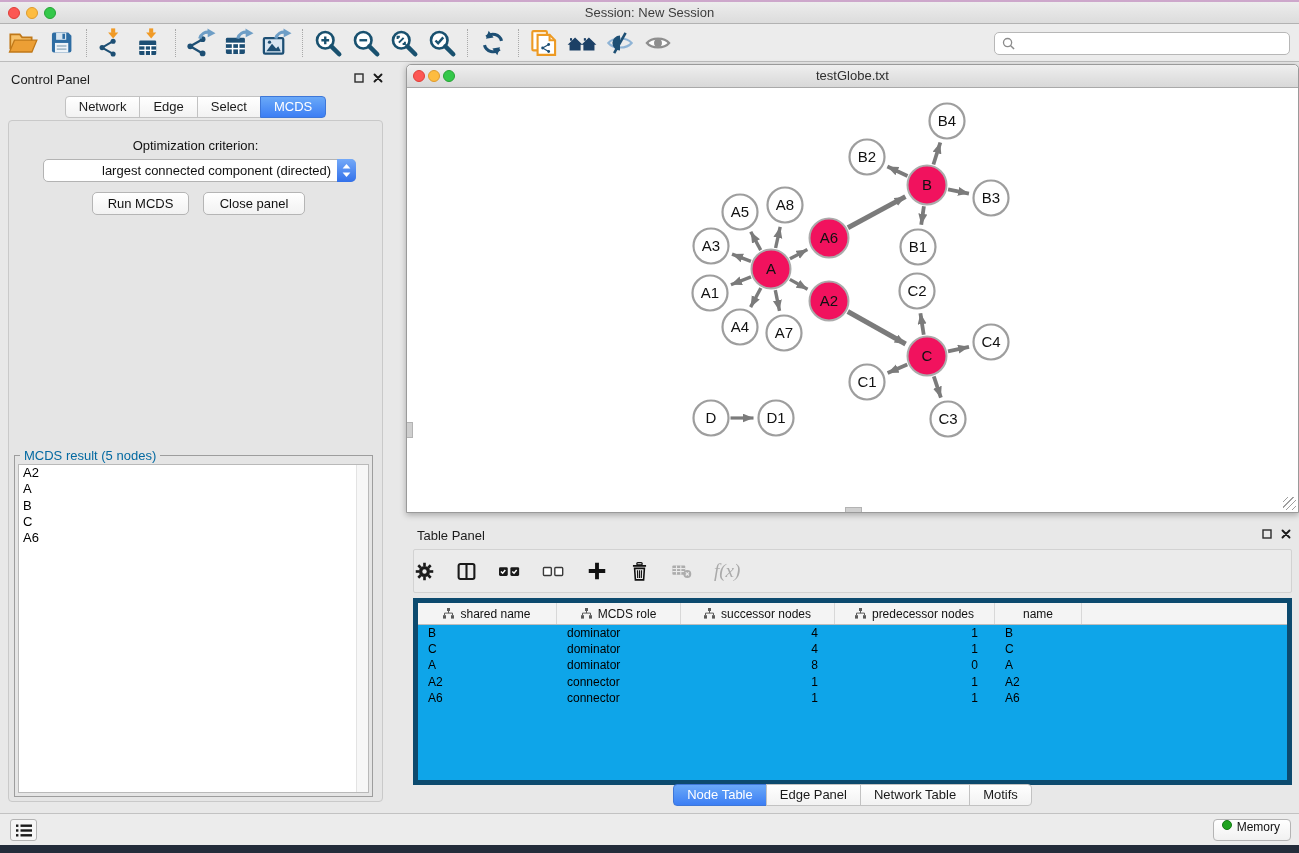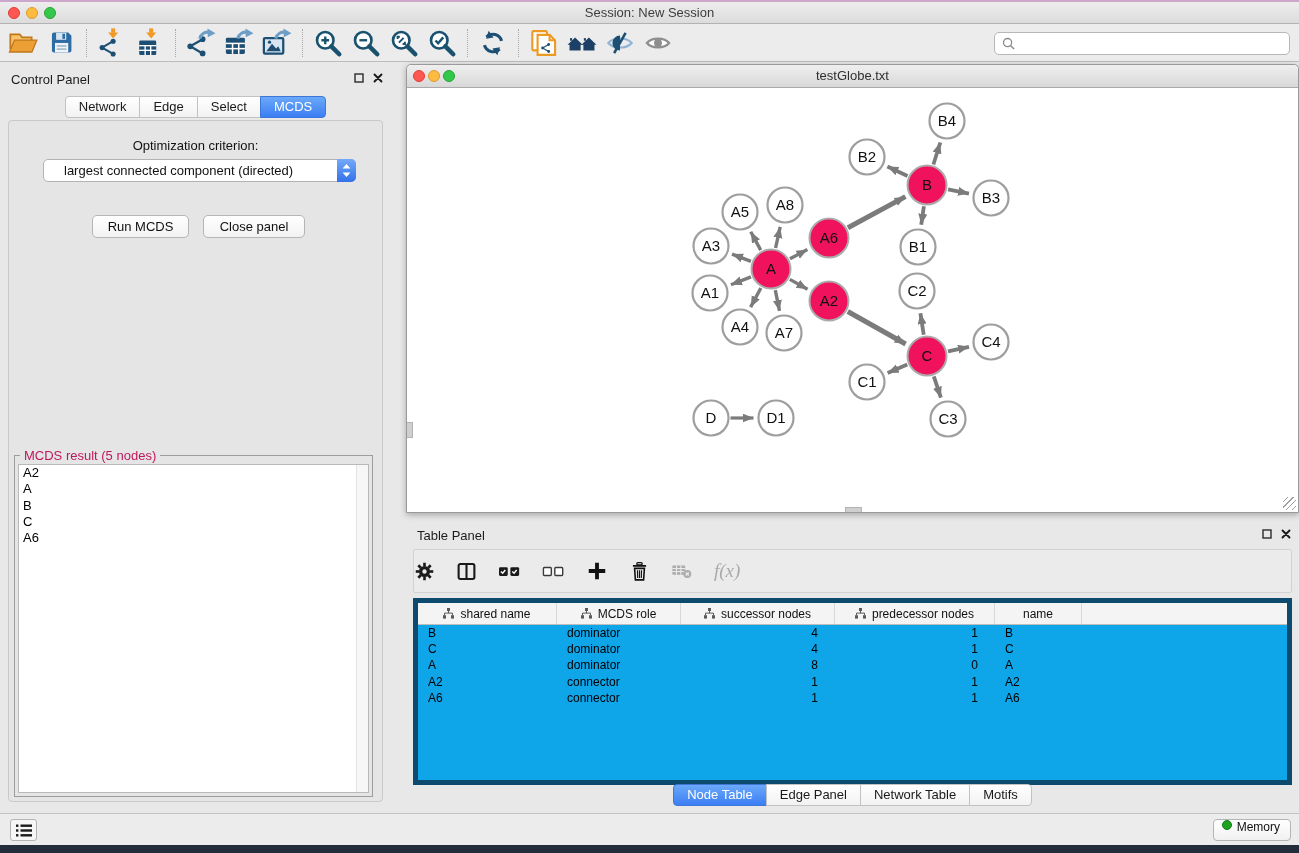--- a/index.html
+++ b/index.html
@@ -30,28 +30,28 @@
   .panel-title { position:absolute; left:11px; top:8px; font-size:13px; color:#1c1c1c; }
   .panel-icons { position:absolute; right:8px; top:9px; display:flex; gap:9px; align-items:center; }
   .seg-tabs { position:absolute; top:32px; left:0; right:0; display:flex; justify-content:center; z-index:3; }
   .seg-tab { height:22px; padding:0 13px; font-size:13px; line-height:20px; background:linear-gradient(#ffffff,#f2f2f2); border:1px solid #c2c2c2; color:#1a1a1a; margin-left:-1px; cursor:default; }
   .seg-tab:first-child { border-radius:4px 0 0 4px; margin-left:0; }
   .seg-tab:last-child { border-radius:0 4px 4px 0; }
   .seg-tab.active { background:linear-gradient(#6aa9f8,#3c7ef4); border-color:#3e77d8; color:#fff; }
   .cp-box { position:absolute; left:8px; right:8px; top:56px; bottom:11px; background:#e5e5e5; border:1px solid #c9c9c9; border-radius:4px; }
   .opt-label { position:absolute; top:17px; width:100%; text-align:center; font-size:13px; color:#111; }
   .criterion { position:absolute; left:34px; top:38px; width:313px; height:23px; background:#fff; border:1px solid #b3b3b3; border-radius:5px; display:flex; align-items:center; }
-  .criterion .value { flex:1; font-size:13px; padding-left:20px; color:#111; white-space:nowrap; overflow:hidden; }
+  .criterion .value { flex:1; font-size:13px; padding-left:20px; color:#111; white-space:nowrap; overflow:hidden;margin-left:38px; }
   .criterion .stepper { width:19px; height:23px; margin:-1px -1px -1px 0; background:linear-gradient(#74a9f8,#3371ea); border-radius:0 5px 5px 0; display:flex; align-items:center; justify-content:center; }
-  .cp-buttons { position:absolute; top:71px; left:0; width:100%; height:39px;margin-top:23px; }
+  .cp-buttons { position:absolute; top:71px; left:0; width:100%; height:39px; }
   .push-btn { position:absolute; height:23px; background:linear-gradient(#ffffff,#f2f2f2); border:1px solid #b5b5b5; border-radius:5px; font-size:13px; color:#111; font-family:"Liberation Sans",sans-serif; }
   #run-btn { left:83px; width:97px; }
   #closepanel-btn { left:194px; width:102px; }
   .groupbox { position:absolute; left:5px; right:9px; top:334px; bottom:4px; border:1px solid #9d9d9d; }
-  .groupbox .legend { position:absolute; top:-8px; left:5px; background:#e5e5e5; padding:0 4px; font-size:13px; color:#be185d; }
+  .groupbox .legend { position:absolute; top:-8px; left:5px; background:#e5e5e5; padding:0 4px; font-size:13px; color:#0369a1; }
   .mcds-list { position:absolute; left:3px; right:3px; top:8px; bottom:3px; background:#fff; border:1px solid #b9b9b9; overflow:hidden; }
   .mcds-list .track { position:absolute; right:0; top:0; bottom:0; width:12px; background:#f7f7f7; border-left:1px solid #e3e3e3; }
   .mcds-item { font-size:13px; line-height:16.3px; padding-left:4px; color:#000; }
   .mcds-item:first-child { padding-top:2px; }
 
   
   .net-window { position:absolute; left:406px; top:62px; width:893px; height:449px; background:#fff; border:1px solid #9a9a9a; border-radius:5px 5px 0 0; box-shadow:0 2px 6px rgba(0,0,0,0.28); }
   .net-titlebar { position:relative; height:23px; background:linear-gradient(#efefef,#d8d8d8); border-bottom:1px solid #a9a9a9; border-radius:5px 5px 0 0; }
   .net-titlebar .lights { left:6px; top:5px; gap:2px; }
   .net-titlebar .light { width:12px; height:12px; margin-right:1px; }

